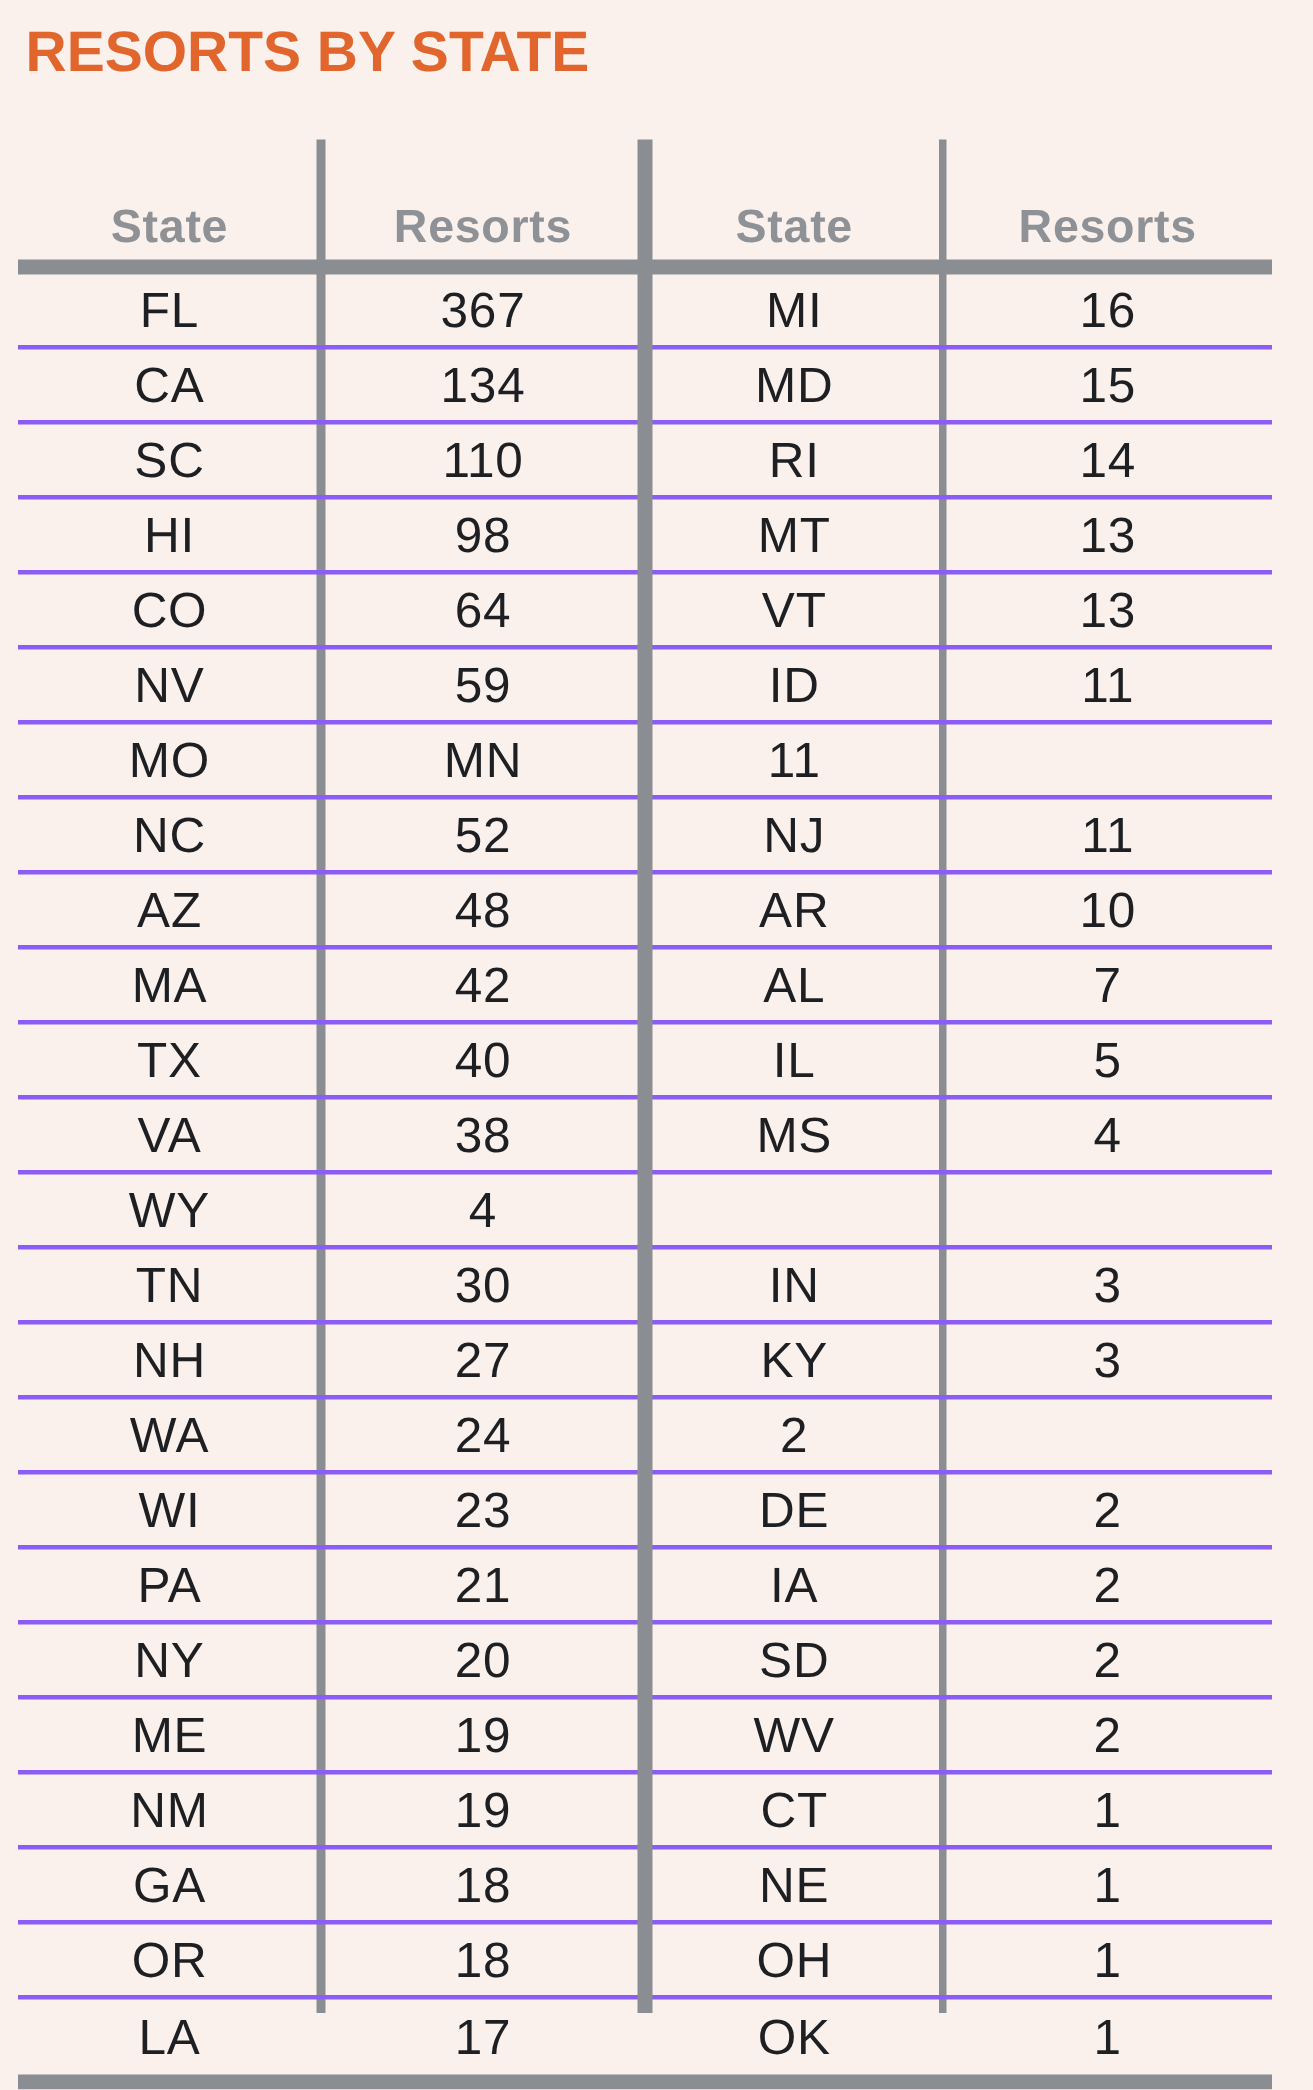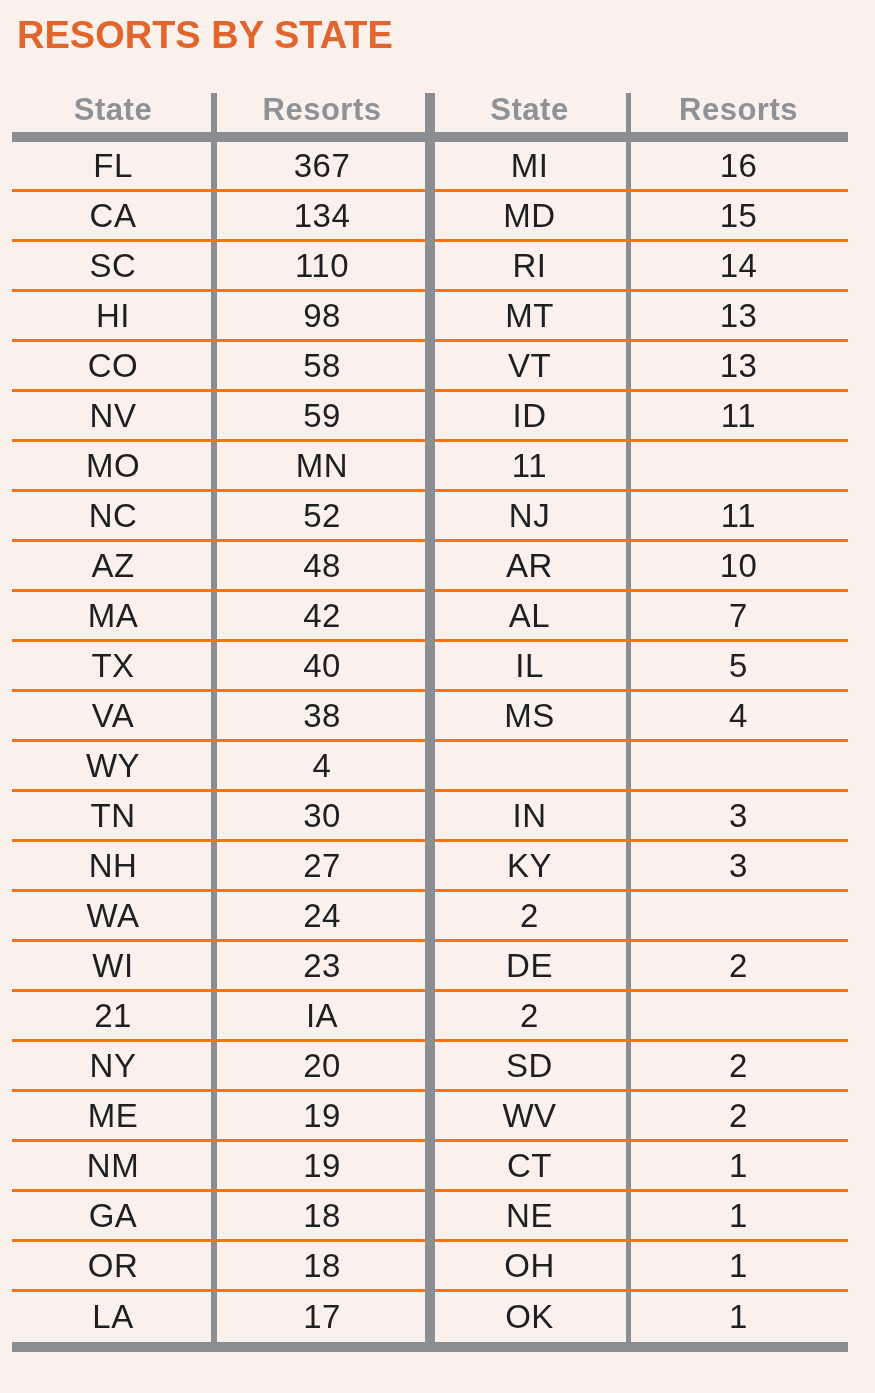--- a/index.html
+++ b/index.html
@@ -25,20 +25,21 @@
     left: 12px; top: 88px;
     width: 836px;
     height: 1264px;
   }
 
   .header-row {
     display: grid;
     grid-template-columns: 202px 216px 199px 219px;
     height: 44px;
     align-items: center;
+    margin-top: 41px;
   }
   .header-cell {
     text-align: center;
     font-size: 31px;
     font-weight: 700;
     color: #8E9195;
     letter-spacing: 0.5px;
   }
 
   .rule {
@@ -46,21 +47,21 @@
     background: #8A8D91;
     width: 100%;
   }
 
   .tbody { position: relative; z-index: 1; }
   .trow {
     display: grid;
     grid-template-columns: 202px 216px 199px 219px;
     height: 50px;
     align-items: center;
-    border-bottom: 3px solid #f97316;
+    border-bottom: 3px solid #8b5cf6;
     position: relative;
     z-index: 1;
   }
   .trow:last-child { border-bottom: none; height: 50px; }
   .tcell {
     text-align: center;
     font-size: 33px;
     font-weight: 400;
     color: #1E1F22;
     letter-spacing: 0.5px;
@@ -118,21 +119,21 @@
 
     <div class="trow">
       <div class="tcell">HI</div>
       <div class="tcell">98</div>
       <div class="tcell">MT</div>
       <div class="tcell">13</div>
     </div>
 
     <div class="trow">
       <div class="tcell">CO</div>
-      <div class="tcell">58</div>
+      <div class="tcell">64</div>
       <div class="tcell">VT</div>
       <div class="tcell">13</div>
     </div>
 
     <div class="trow">
       <div class="tcell">NV</div>
       <div class="tcell">59</div>
       <div class="tcell">ID</div>
       <div class="tcell">11</div>
     </div>
@@ -204,20 +205,21 @@
     </div>
 
     <div class="trow">
       <div class="tcell">WI</div>
       <div class="tcell">23</div>
       <div class="tcell">DE</div>
       <div class="tcell">2</div>
     </div>
 
     <div class="trow">
+      <div class="tcell">PA</div>
       <div class="tcell">21</div>
       <div class="tcell">IA</div>
       <div class="tcell">2</div>
     </div>
 
     <div class="trow">
       <div class="tcell">NY</div>
       <div class="tcell">20</div>
       <div class="tcell">SD</div>
       <div class="tcell">2</div>

